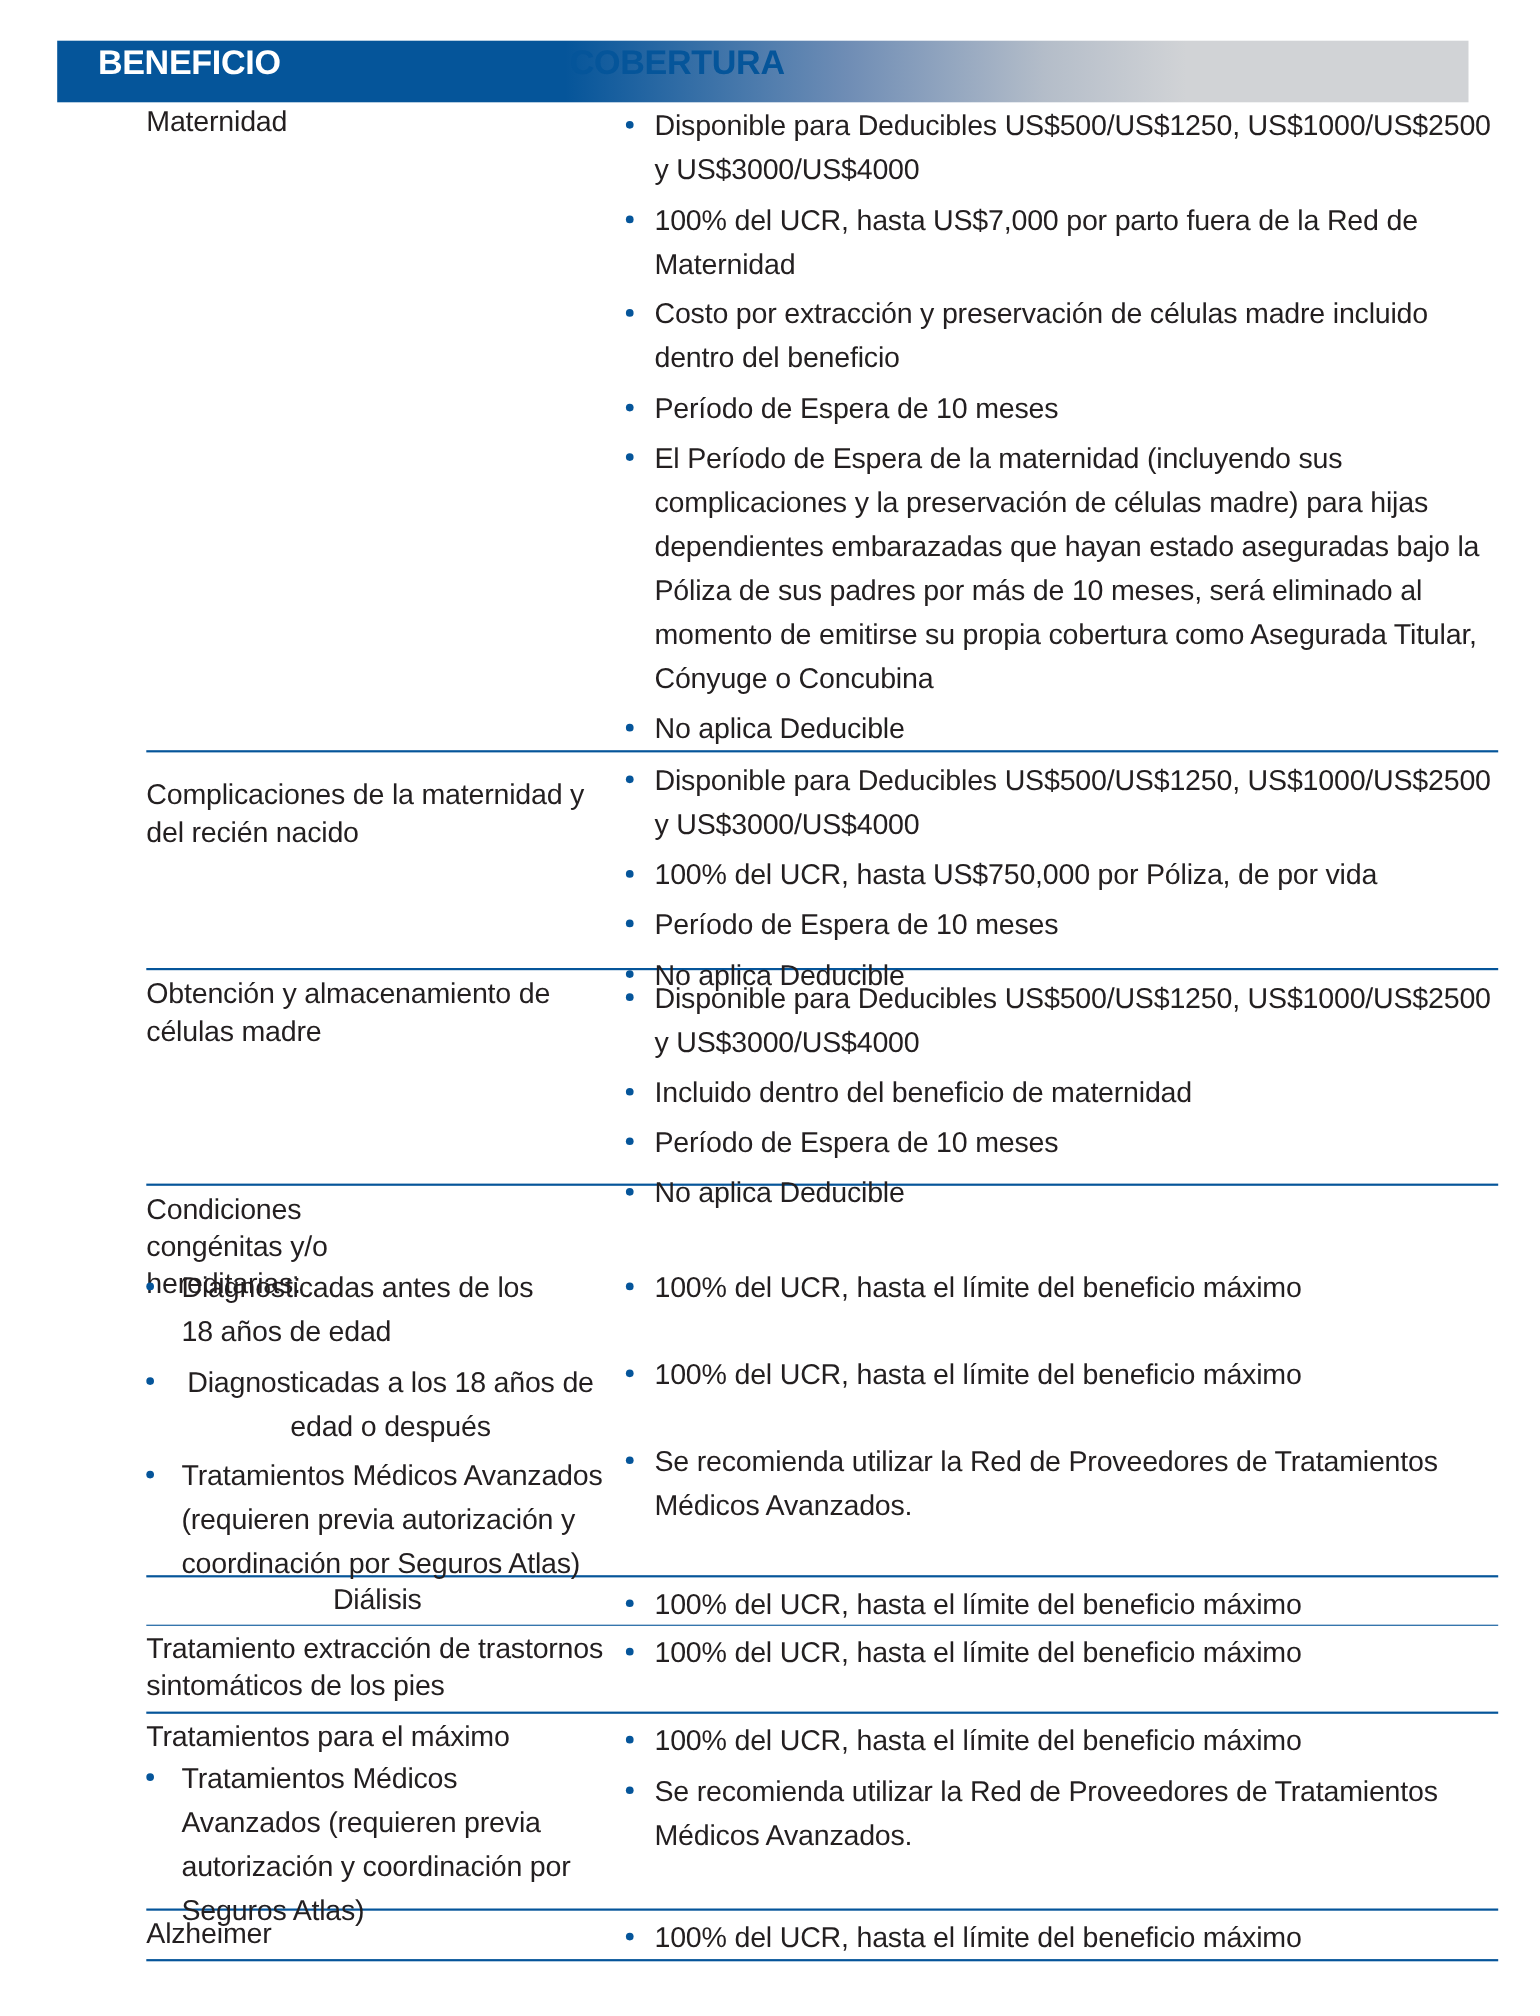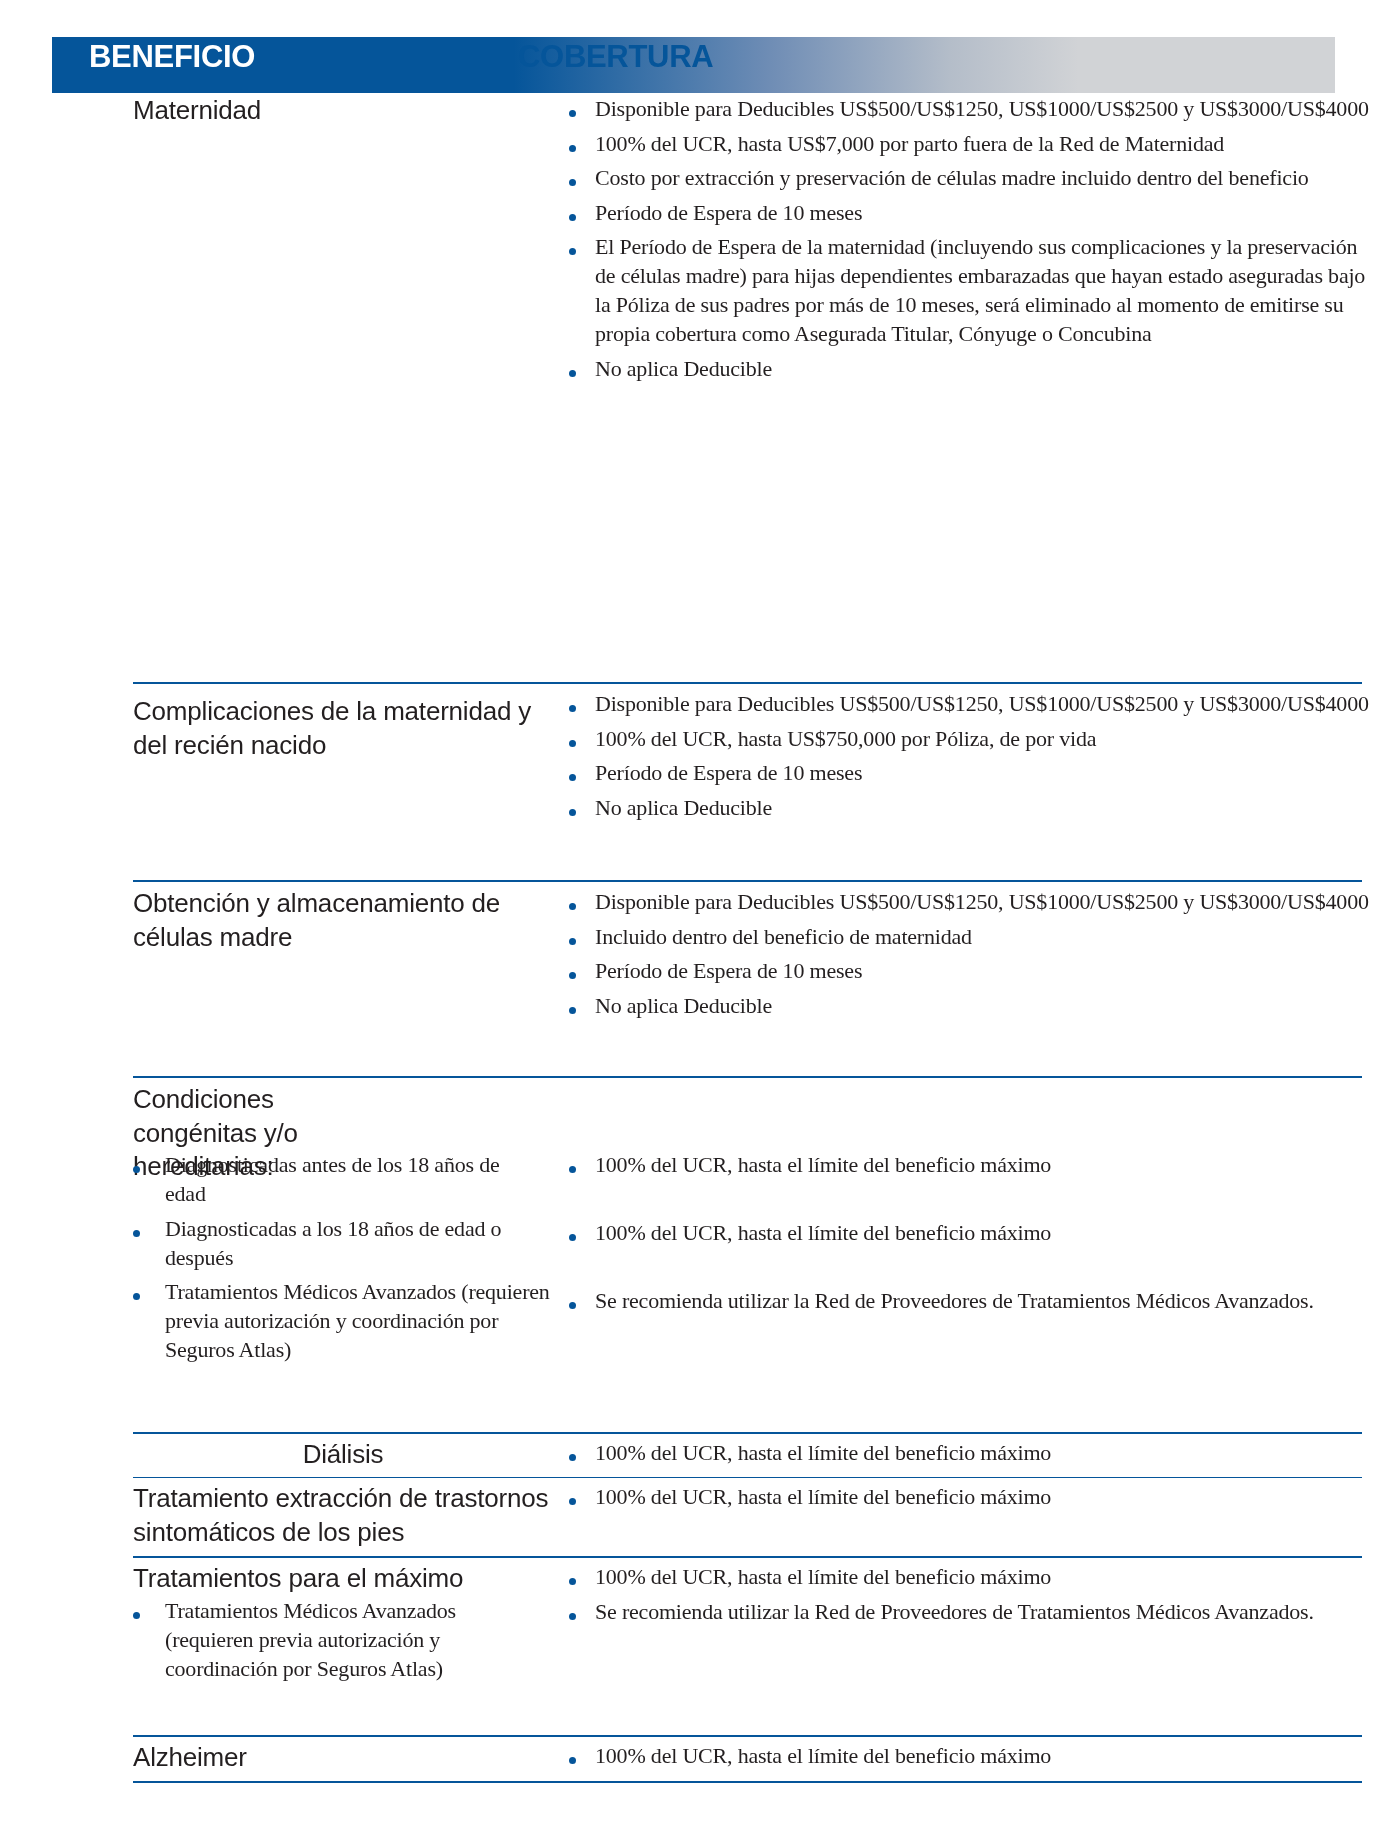--- a/index.html
+++ b/index.html
@@ -10,21 +10,21 @@
   .header .h { position:absolute; top:2px; font-weight:bold; font-size:31px; letter-spacing:-0.3px; }
   .h-benefit { left:37px; color:#ffffff; }
   .h-coverage { left:466px; color:#05559a; }
   .table { position:absolute; left:89px; top:93px; width:1229px;margin-left:44px; }
   .row { position:relative; box-sizing:border-box; border-bottom:2px solid #05559a; }
   .row.thin { border-bottom-width:1.5px; }
   .cell-left { position:absolute; left:0; width:420px; }
   .cell-right { position:absolute; left:436px; width:800px; }
   .txt { font-size:26px; line-height:33.5px; letter-spacing:-0.2px; }
   ul { list-style:none; margin:0; padding:0; }
-  li { position:relative; padding-left:26px; margin-bottom:5.5px; font-size:22px; line-height:29px; letter-spacing:-0.2px;font-family:Liberation Serif, serif; }
+  li { position:relative; padding-left:26px; margin-bottom:5.5px; font-size:26px; line-height:40px; letter-spacing:-0.2px; }
   li .bullet { position:absolute; left:0; top:16px; width:7px; height:7px; border-radius:50%; background:#05559a; }
   .sub li { padding-left:32px; }
 </style>
 </head>
 <body>
 
 <div class="header">
   <span class="h h-benefit">BENEFICIO</span>
   <span class="h h-coverage">COBERTURA</span>
 </div>
@@ -37,21 +37,21 @@
       <li><span class="bullet"></span><span>Disponible para Deducibles US$500/US$1250, US$1000/US$2500 y US$3000/US$4000</span></li>
       <li><span class="bullet"></span><span>100% del UCR, hasta US$7,000 por parto fuera de la Red de Maternidad</span></li>
       <li><span class="bullet"></span><span>Costo por extracción y preservación de células madre incluido dentro del beneficio</span></li>
       <li><span class="bullet"></span><span>Período de Espera de 10 meses</span></li>
       <li><span class="bullet"></span><span>El Período de Espera de la maternidad (incluyendo sus complicaciones y la preservación de células madre) para hijas dependientes embarazadas que hayan estado aseguradas bajo la Póliza de sus padres por más de 10 meses, será eliminado al momento de emitirse su propia cobertura como Asegurada Titular, Cónyuge o Concubina</span></li>
       <li><span class="bullet"></span><span>No aplica Deducible</span></li>
     </ul>
   </div>
 
   <div class="row" style="height:198px;">
-    <div class="cell-left txt" style="top:11px;">Complicaciones de la maternidad y del recién nacido</div>
+    <div class="cell-left txt" style="top:22px;">Complicaciones de la maternidad y del recién nacido</div>
     <ul class="cell-right" style="top:5px;">
       <li><span class="bullet"></span><span>Disponible para Deducibles US$500/US$1250, US$1000/US$2500 y US$3000/US$4000</span></li>
       <li><span class="bullet"></span><span>100% del UCR, hasta US$750,000 por Póliza, de por vida</span></li>
       <li><span class="bullet"></span><span>Período de Espera de 10 meses</span></li>
       <li><span class="bullet"></span><span>No aplica Deducible</span></li>
     </ul>
   </div>
 
   <div class="row" style="height:196px;">
     <div class="cell-left txt" style="top:5px; width:380px;">Obtención y almacenamiento de células madre</div>
@@ -61,21 +61,21 @@
       <li><span class="bullet"></span><span>Período de Espera de 10 meses</span></li>
       <li><span class="bullet"></span><span>No aplica Deducible</span></li>
     </ul>
   </div>
 
   <div class="row" style="height:356px;">
     <div class="cell-left txt" style="top:5px; width:260px;">Condiciones congénitas y/o hereditarias:</div>
 
     <ul class="cell-left sub" style="top:72px; width:400px;">
       <li style="width:340px;"><span class="bullet"></span><span>Diagnosticadas antes de los 18 años de edad</span></li>
-      <li style="width:380px;"><span class="bullet"></span><span>Diagnosticadas a los 18 años de edad o después</span></li>
+      <li style="width:380px;text-align:center;"><span class="bullet"></span><span>Diagnosticadas a los 18 años de edad o después</span></li>
       <li style="width:400px;"><span class="bullet"></span><span>Tratamientos Médicos Avanzados (requieren previa autorización y coordinación por Seguros Atlas)</span></li>
     </ul>
     <ul class="cell-right" style="top:72px;">
       <li style="margin-bottom:39px;"><span class="bullet"></span><span>100% del UCR, hasta el límite del beneficio máximo</span></li>
       <li style="margin-bottom:39px;"><span class="bullet"></span><span>100% del UCR, hasta el límite del beneficio máximo</span></li>
       <li><span class="bullet"></span><span>Se recomienda utilizar la Red de Proveedores de Tratamientos Médicos Avanzados.</span></li>
     </ul>
   </div>
 
   <div class="row thin" style="height:44px;">

